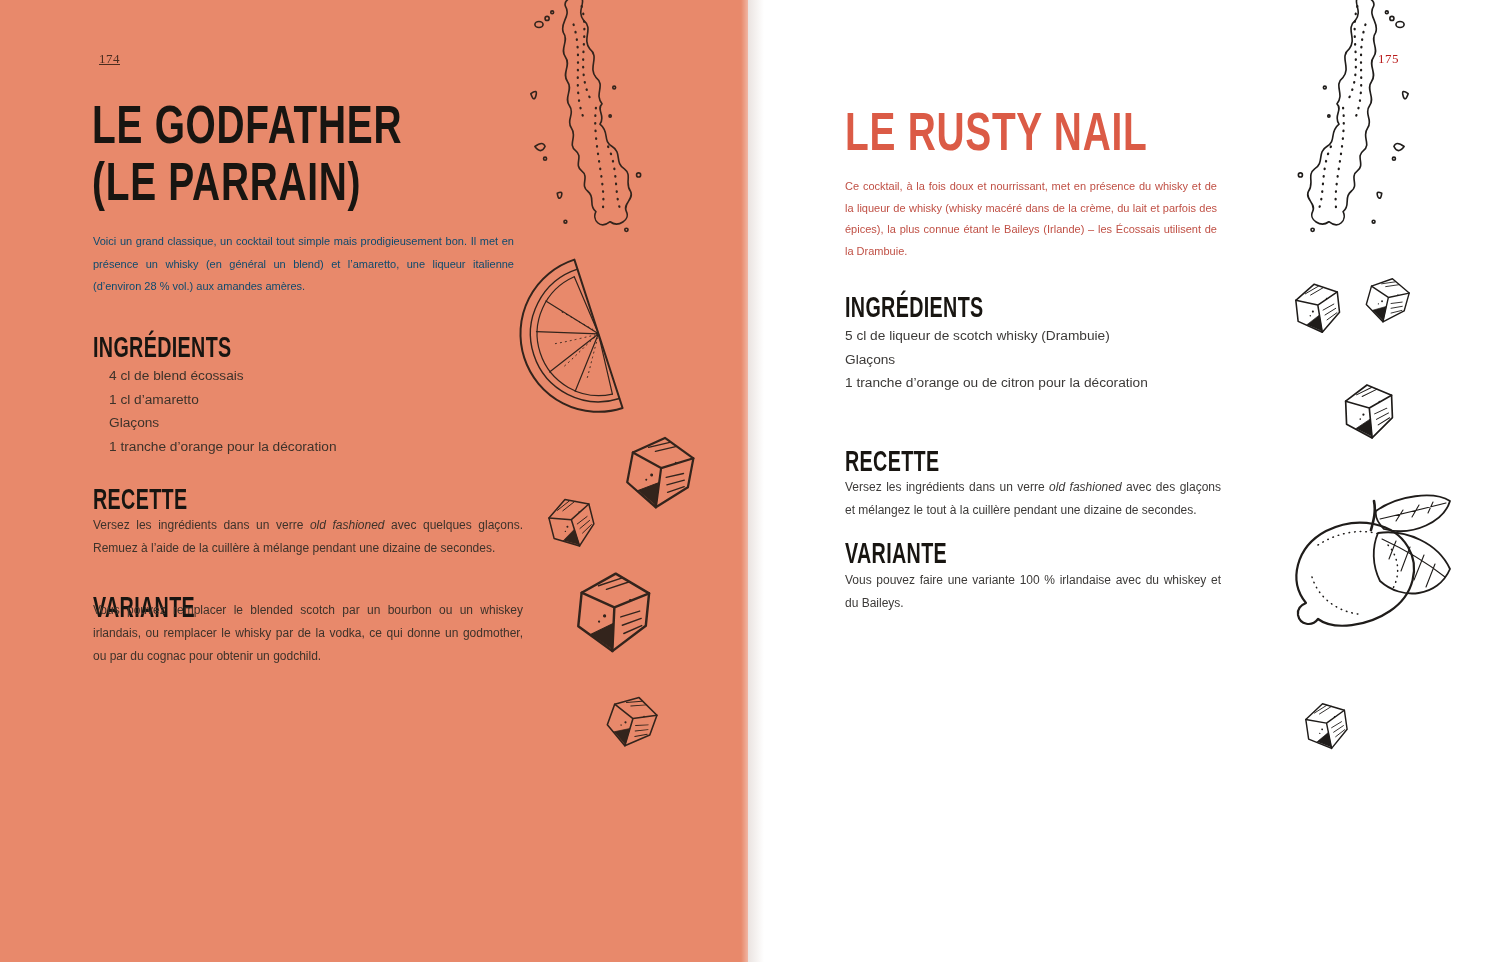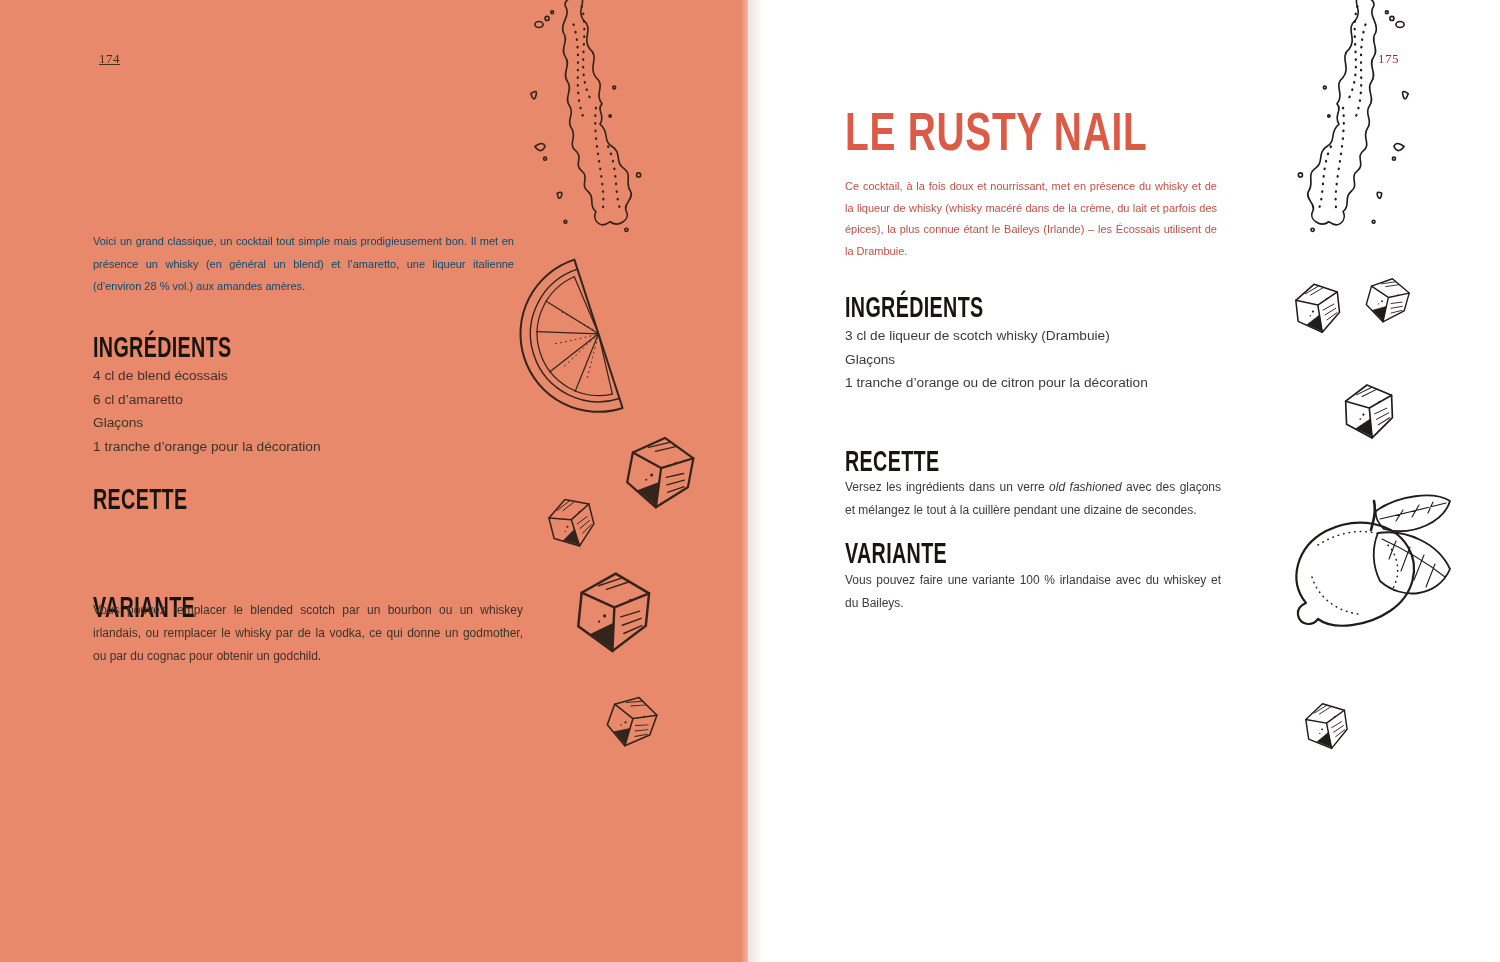--- a/index.html
+++ b/index.html
@@ -39,21 +39,21 @@
     font-weight:400;font-size:11px;text-align:justify;
   }
   .intro.left{color:#0c4a6e;line-height:22.6px;width:421px;}
   .intro.red{color:var(--accent-text,#C05045);line-height:21.6px;width:372px;}
 
   .body-text{font-size:12px;line-height:23px;text-align:justify;}
   .body-text.on-coral{color:var(--body-ink-left,#3D322A);}
   .body-text.on-white{color:var(--body-ink-right,#3C3A38);}
 
   .ing-item{font-size:13.7px;height:23.6px;white-space:nowrap;}
-  .ing-item.on-coral{color:var(--body-ink-left,#3D322A);}
+  .ing-item.on-coral{color:var(--body-ink-left,#3D322A);margin-left:16px;}
   .ing-item.on-white{color:var(--body-ink-right,#3C3A38);}
 
   .ill{position:absolute;pointer-events:none;}
   .ill-left{color:#33241C;}
   .ill-right{color:#1F1C1A;}
   .mirrored{transform:scaleX(-1);}
   .rot{transform-origin:50% 50%;}
 </style>
 </head>
 <body>
@@ -112,34 +112,39 @@
     </g>
   </defs>
 </svg>
 
 <div class="spread">
 
   <div class="page page-left">
 
     <div class="abs page-num left" style="left:99px;top:51px">174</div>
 
+    <div class="abs" style="left:92px;top:96px">
+      <div class="display-title dark">LE GODFATHER</div>
+      <div class="display-title dark">(LE PARRAIN)</div>
+    </div>
 
     <div class="abs intro left" style="left:93px;top:230px">Voici un grand classique, un cocktail tout simple mais prodigieusement bon. Il met en présence un whisky (en général un blend) et l’amaretto, une liqueur italienne (d’environ 28 % vol.) aux amandes amères.</div>
 
     <div class="abs section-heading" style="left:93px;top:332px">INGRÉDIENTS</div>
 
     <div class="abs" style="left:93px;top:368px">
       <div class="ing-item on-coral">4 cl de blend écossais</div>
-      <div class="ing-item on-coral">6 cl d’amaretto</div>
+      <div class="ing-item on-coral">1 cl d’amaretto</div>
       <div class="ing-item on-coral">Glaçons</div>
       <div class="ing-item on-coral">1 tranche d’orange pour la décoration</div>
     </div>
 
     <div class="abs section-heading" style="left:93px;top:484px">RECETTE</div>
 
+    <div class="abs body-text on-coral" style="left:93px;top:514px;width:430px"><span>Versez les ingrédients dans un verre </span><i>old fashioned</i><span> avec quelques glaçons. Remuez à l’aide de la cuillère à mélange pendant une dizaine de secondes.</span></div>
 
     <div class="abs section-heading" style="left:93px;top:592px">VARIANTE</div>
 
     <div class="abs body-text on-coral" style="left:93px;top:599px;width:430px">Vous pouvez remplacer le blended scotch par un bourbon ou un whiskey irlandais, ou remplacer le whisky par de la vodka, ce qui donne un godmother, ou par du cognac pour obtenir un godchild.</div>
 
     <svg class="ill ill-left" style="left:518px;top:-6px" width="168" height="244" viewBox="0 0 160 240">
         <use href="#sym-splash"></use>
       </svg>
 
     <svg class="ill ill-left rot" style="left:500px;top:255px;transform:rotate(-18deg)" width="150" height="175" viewBox="0 0 150 170">
@@ -164,21 +169,21 @@
 
     <div class="abs page-num right" style="left:630px;top:51px">175</div>
 
     <div class="abs display-title red" style="left:97px;top:103px">LE RUSTY NAIL</div>
 
     <div class="abs intro red" style="left:97px;top:176px">Ce cocktail, à la fois doux et nourrissant, met en présence du whisky et de la liqueur de whisky (whisky macéré dans de la crème, du lait et parfois des épices), la plus connue étant le Baileys (Irlande) – les Écossais utilisent de la Drambuie.</div>
 
     <div class="abs section-heading" style="left:97px;top:292px">INGRÉDIENTS</div>
 
     <div class="abs" style="left:97px;top:328px">
-      <div class="ing-item on-white">3 cl de liqueur de scotch whisky (Drambuie)</div>
+      <div class="ing-item on-white">5 cl de liqueur de scotch whisky (Drambuie)</div>
       <div class="ing-item on-white">Glaçons</div>
       <div class="ing-item on-white">1 tranche d’orange ou de citron pour la décoration</div>
     </div>
 
     <div class="abs section-heading" style="left:97px;top:446px">RECETTE</div>
 
     <div class="abs body-text on-white" style="left:97px;top:476px;width:376px"><span>Versez les ingrédients dans un verre </span><i>old fashioned</i><span> avec des glaçons et mélangez le tout à la cuillère pendant une dizaine de secondes.</span></div>
 
     <div class="abs section-heading" style="left:97px;top:538px">VARIANTE</div>
 

